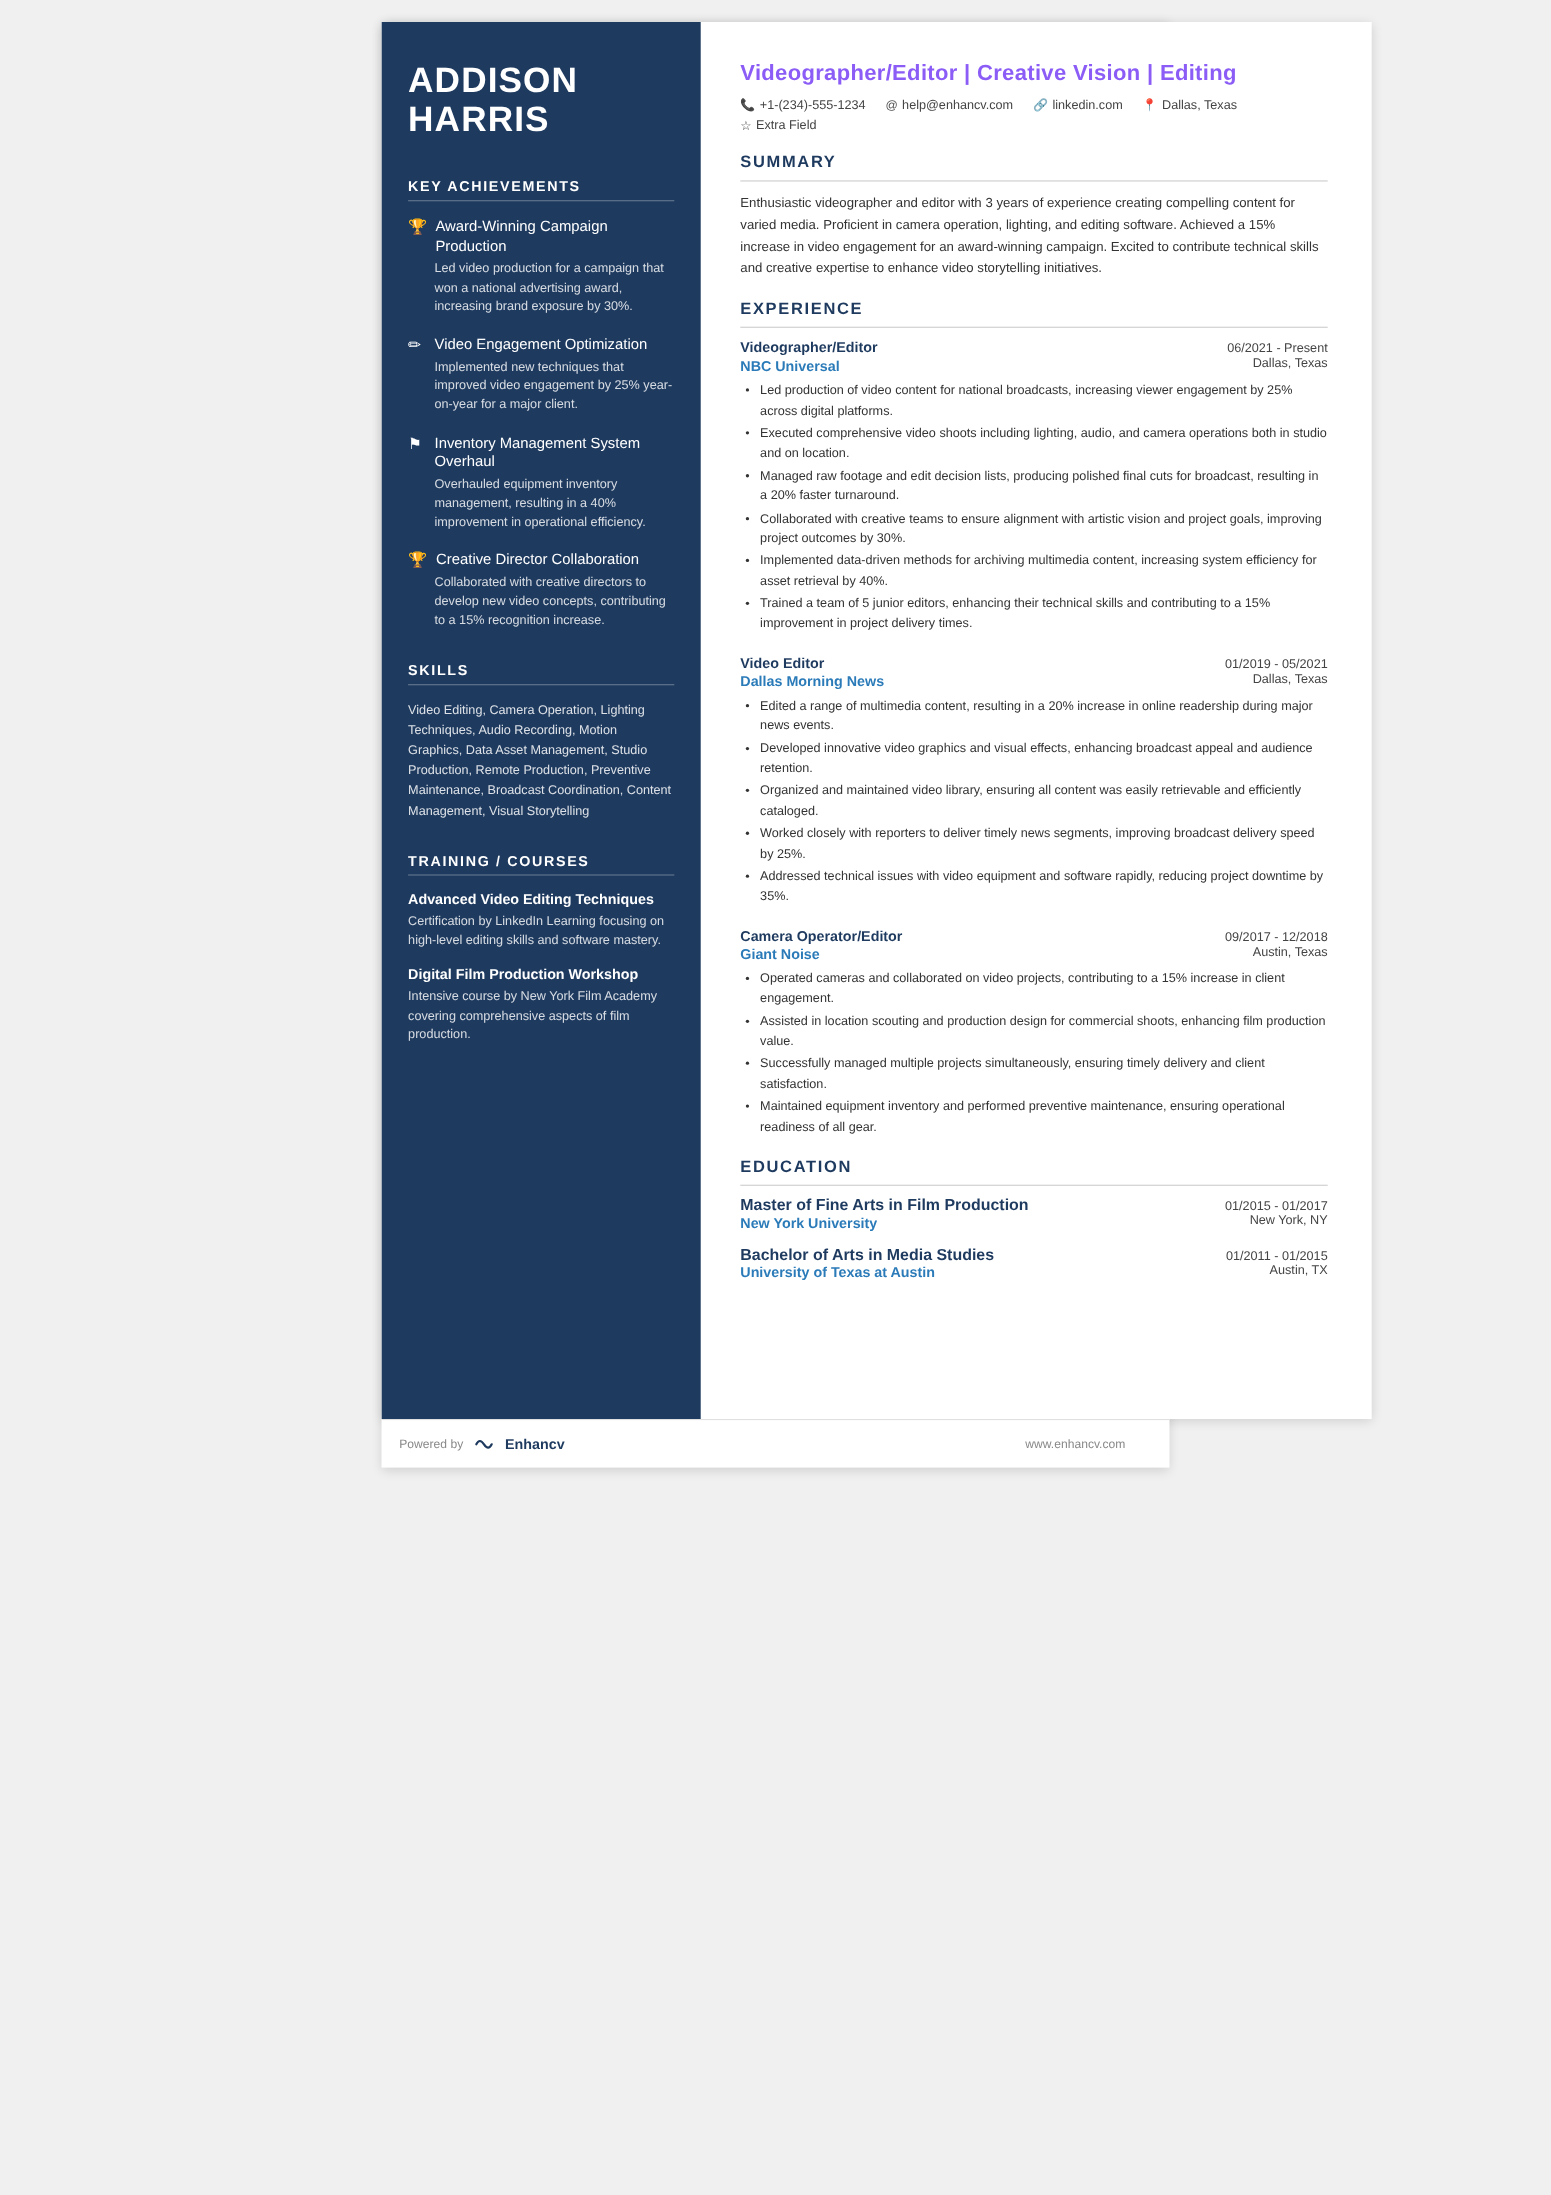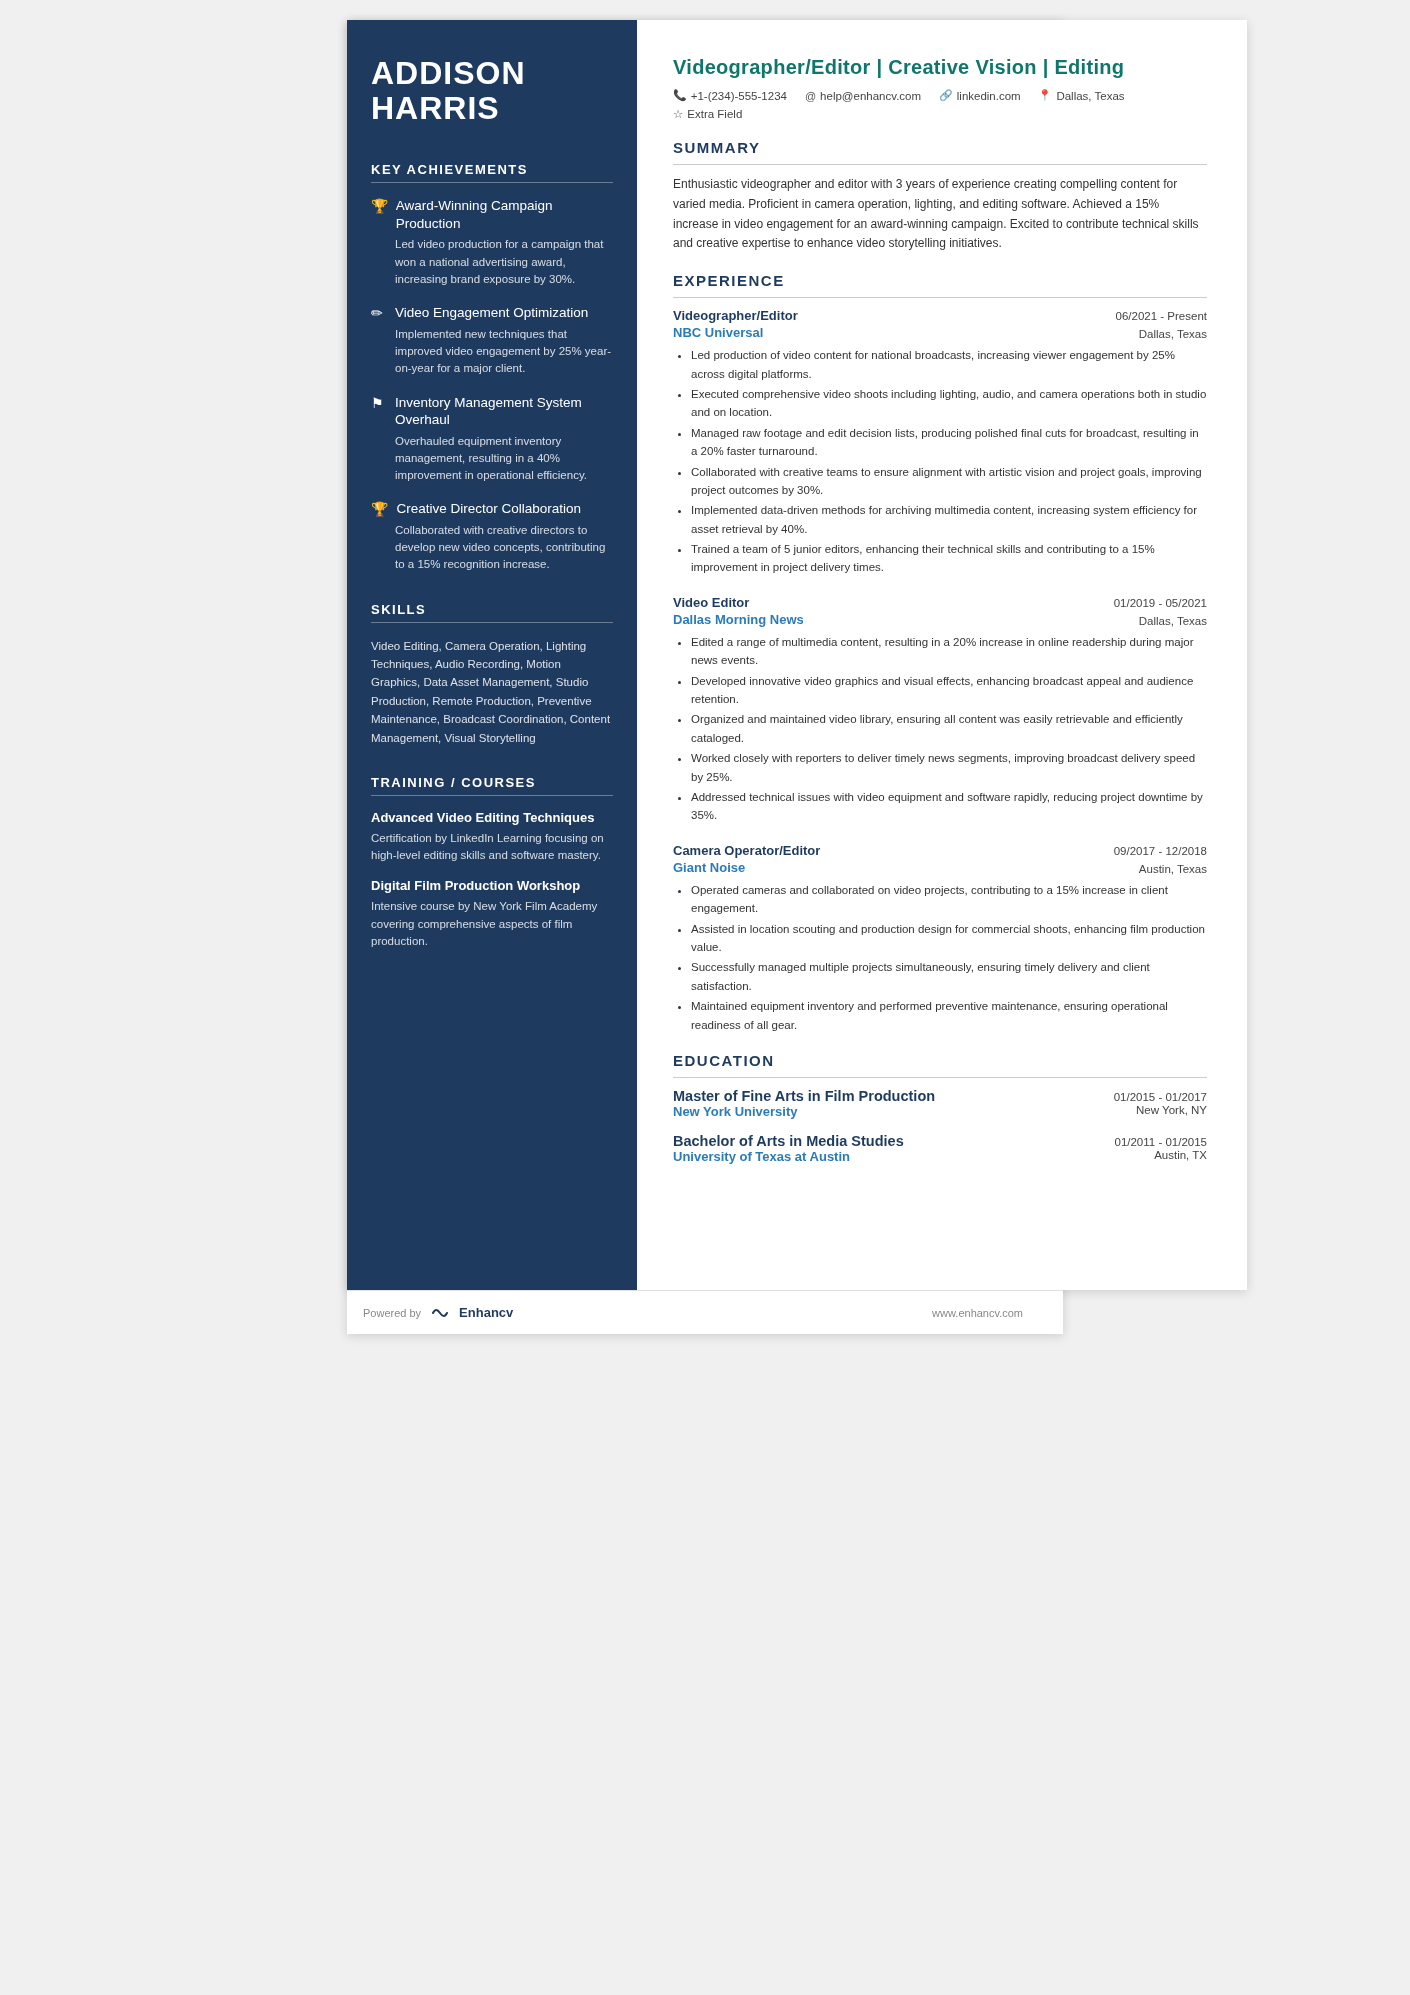--- a/index.html
+++ b/index.html
@@ -89,21 +89,21 @@
       color: rgba(255,255,255,0.82);
     }
     
     .main {
       flex: 1;
       padding: 36px 40px 36px 36px;
     }
     .main-headline {
       font-size: 20px;
       font-weight: 600;
-      color: #0f766e;
+      color: #8b5cf6;
       margin-bottom: 10px;
       letter-spacing: 0.3px;
     }
     .contact-row {
       display: flex;
       flex-wrap: wrap;
       gap: 6px 18px;
       font-size: 11.5px;
       color: #444;
       margin-bottom: 5px;
@@ -160,21 +160,21 @@
       color: #1e3a5f;
     }
     .exp-dates {
       font-size: 11.5px;
       color: #444;
       white-space: nowrap;
     }
     .exp-company-row {
       display: flex;
       justify-content: space-between;
-      align-items: flex-end;
+      align-items: flex-start;
       margin-bottom: 6px;
     }
     .exp-company {
       font-size: 13px;
       font-weight: 600;
       color: #2b7bb9;
     }
     .exp-location {
       font-size: 11.5px;
       color: #444;

